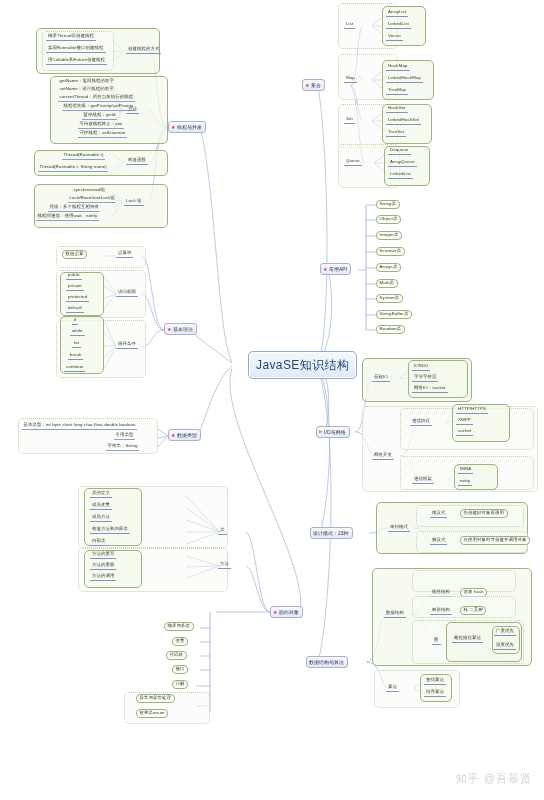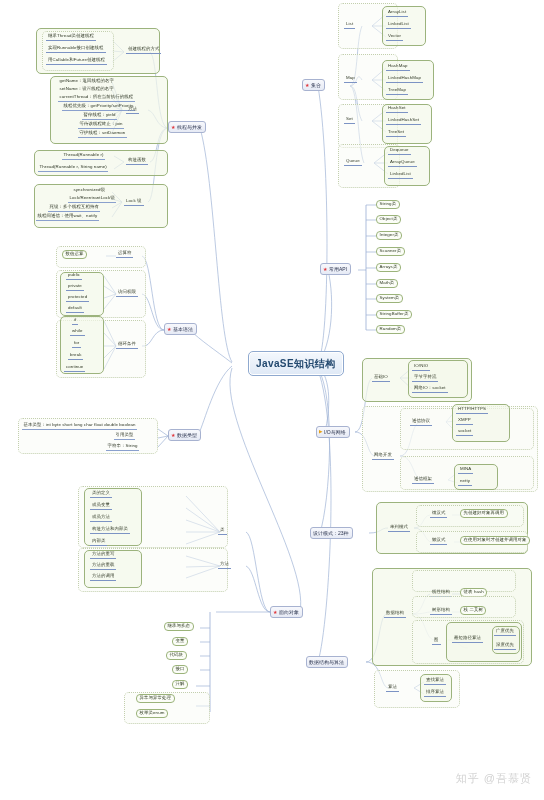--- a/index.html
+++ b/index.html
@@ -65,22 +65,22 @@
   .grp.pale {
     border: 1px dotted #c3cfae;
     background: rgba(250,252,246,.5);
   }
   .root {
     position: absolute;
     background: linear-gradient(#f4f8fd,#dfe9f6);
     border: 1.2px solid #8fa9cf;
     border-radius: 5px;
     color: #23496f;
-    font-weight: bold;
-    font-size: 10px;
+    font-weight: normal;
+    font-size: 12px;
     padding: 4.5px 7px;
     letter-spacing: .4px;
     box-shadow: 0 0 0 1px #ffffff inset;
   }
   .branch {
     position: absolute;
     background: linear-gradient(#f7f8fc,#e6eaf5);
     border: 1px solid #a7b2d0;
     border-radius: 3px;
     color: #2c3550;

